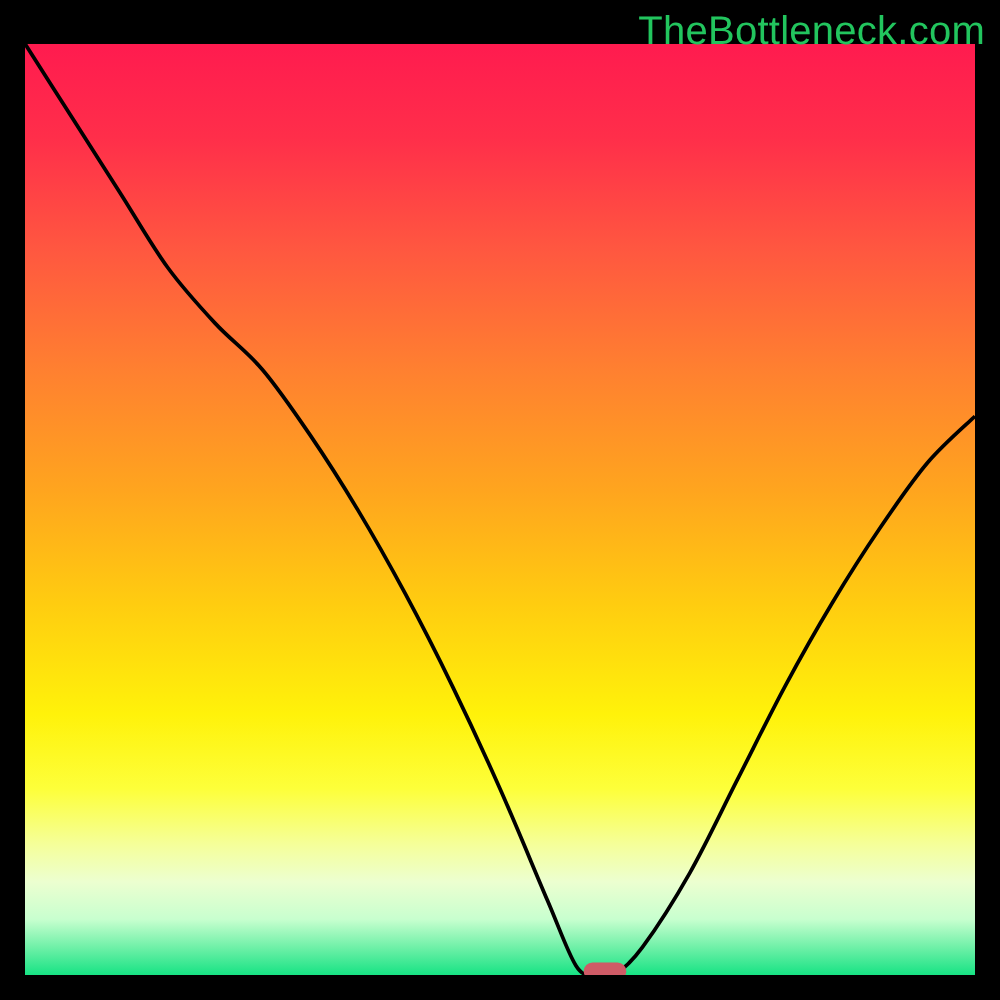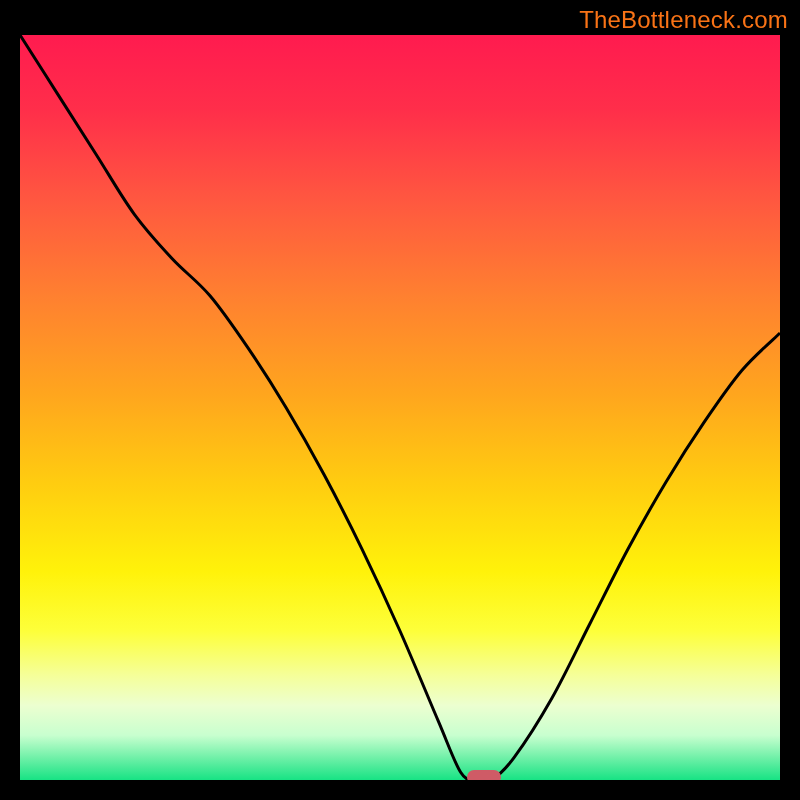--- a/index.html
+++ b/index.html
@@ -14,22 +14,22 @@
   .frame {
     position: relative;
     width: 800px;
     height: 800px;
     background: #000;
   }
   .watermark {
     position: absolute;
     top: 6px;
     right: 12px;
-    color: #f97316;
-    font-size: 24px;
+    color: #22c55e;
+    font-size: 32px;
     font-weight: 500;
     letter-spacing: 0.2px;
     z-index: 20;
   }
   .plot-area {
     position: absolute;
     left: 20px;
     top: 35px;
     width: 760px;
     height: 745px;

